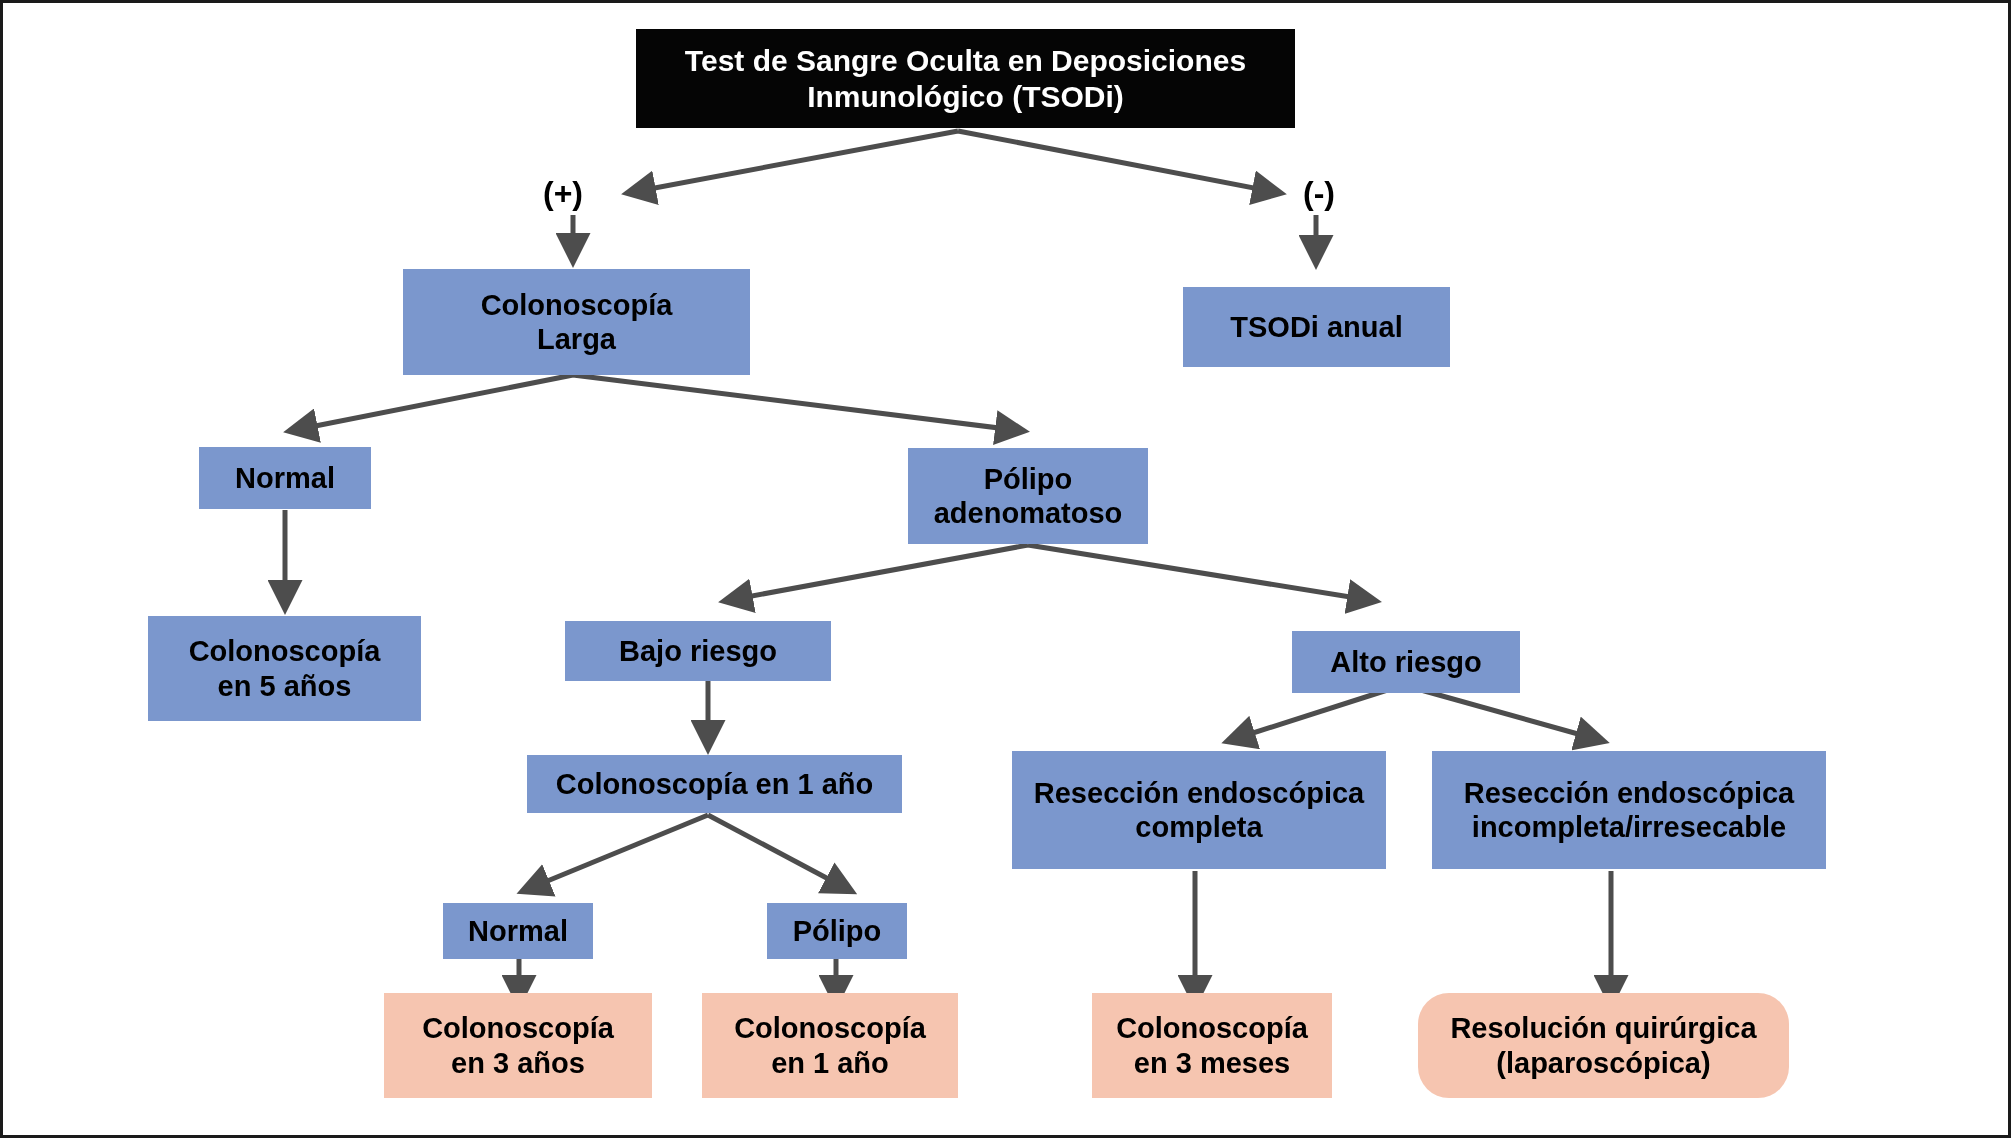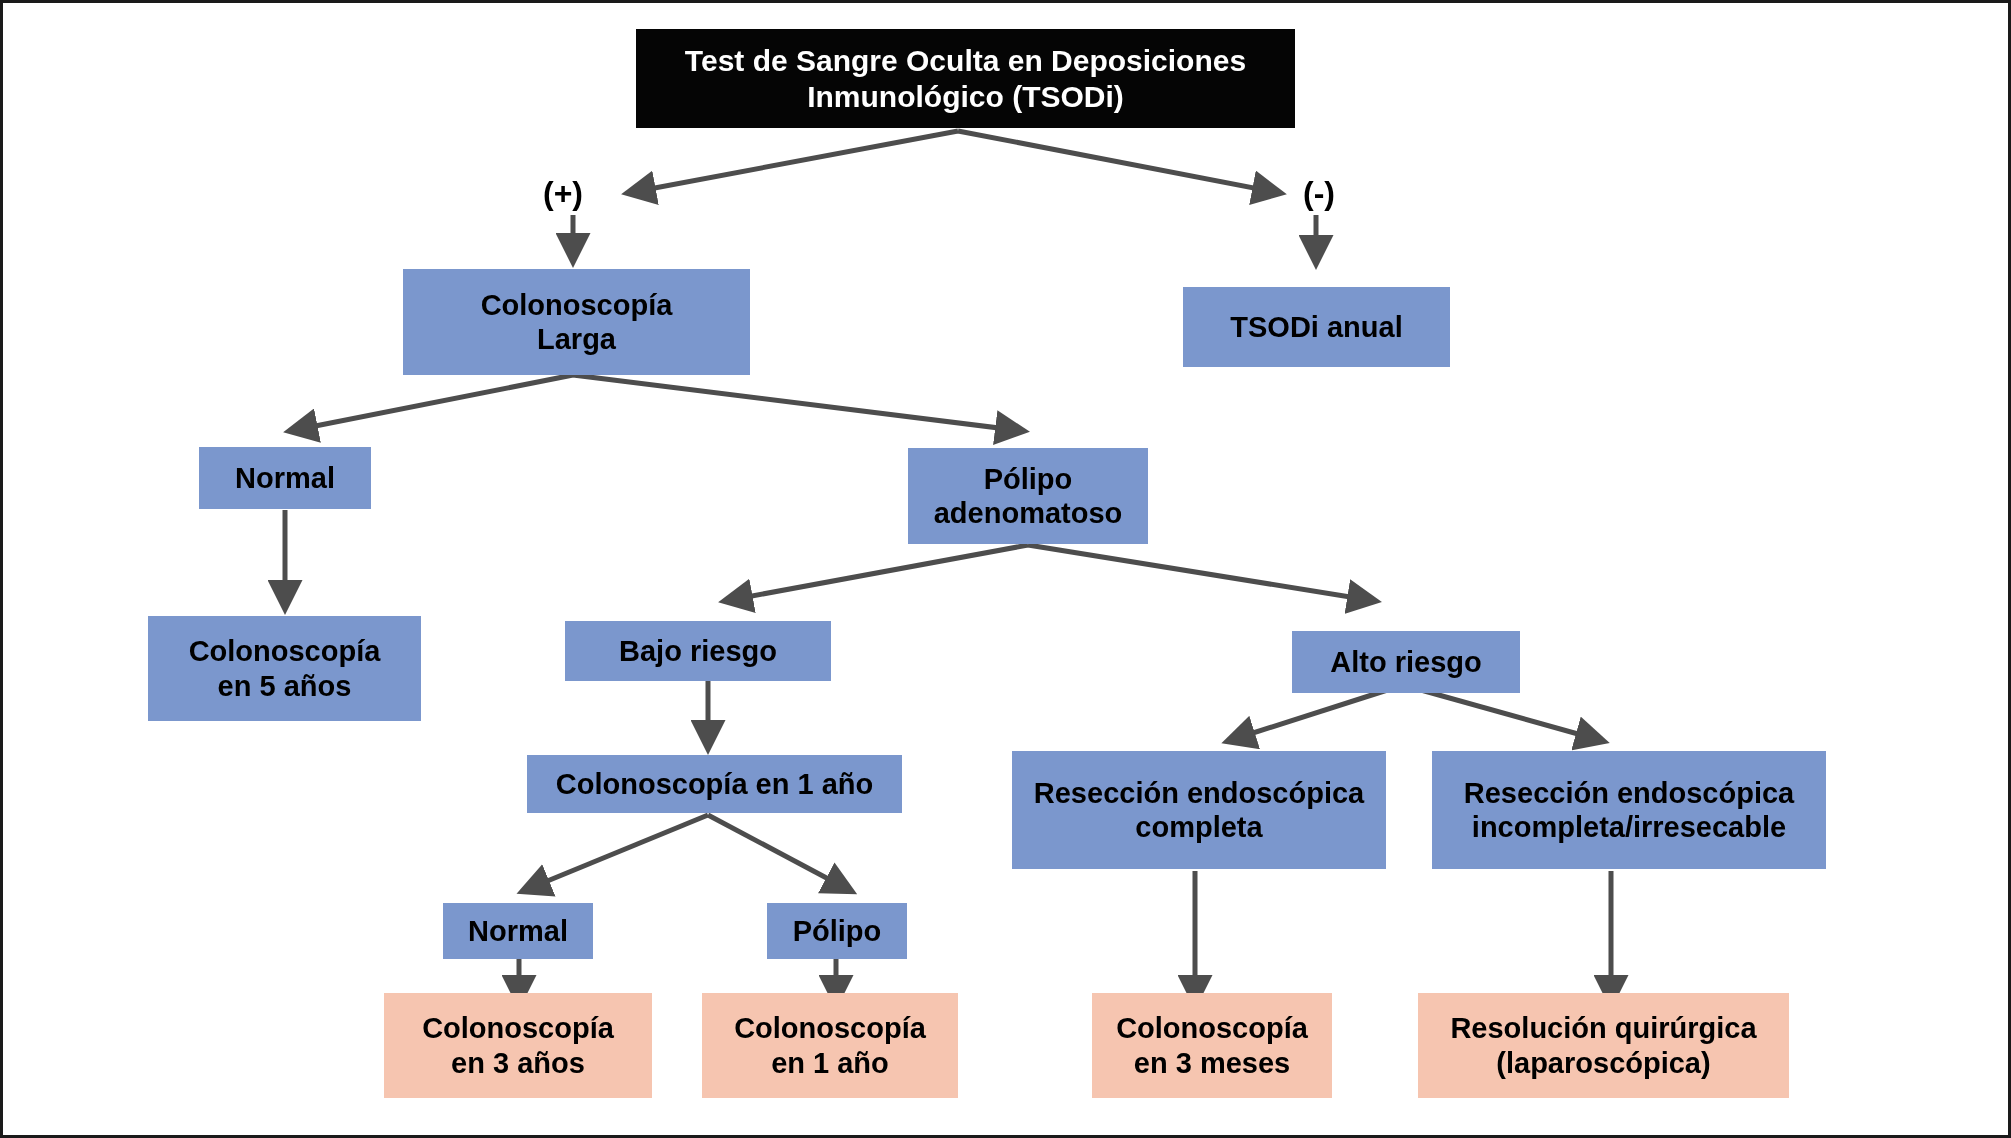--- a/index.html
+++ b/index.html
@@ -152,16 +152,16 @@
 
   <div class="node salmon" style="left:381px; top:990px; width:268px; height:105px; font-size:29px;">Colonoscopía
 en 3 años</div>
 
   <div class="node salmon" style="left:699px; top:990px; width:256px; height:105px; font-size:29px;">Colonoscopía
 en 1 año</div>
 
   <div class="node salmon" style="left:1089px; top:990px; width:240px; height:105px; font-size:29px;">Colonoscopía
 en 3 meses</div>
 
-  <div class="node salmon" style="left:1415px; top:990px; width:371px; height:105px; font-size:29px;">Resolución quirúrgica
+  <div class="node salmon" style="left:1415px; top:990px; width:371px; height:105px; font-size:29px;border-radius:31px;">Resolución quirúrgica
 (laparoscópica)</div>
 
 </div>
 
 </body></html>

